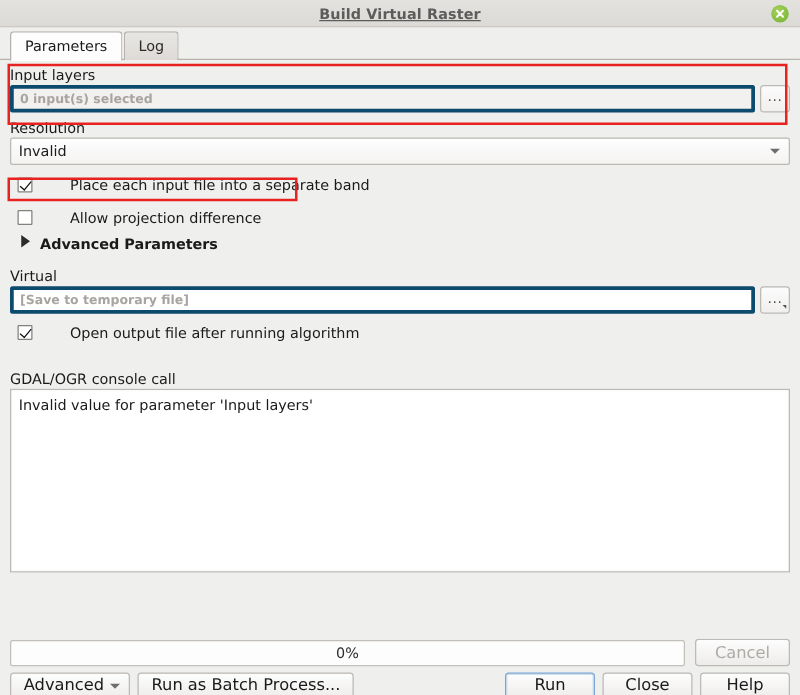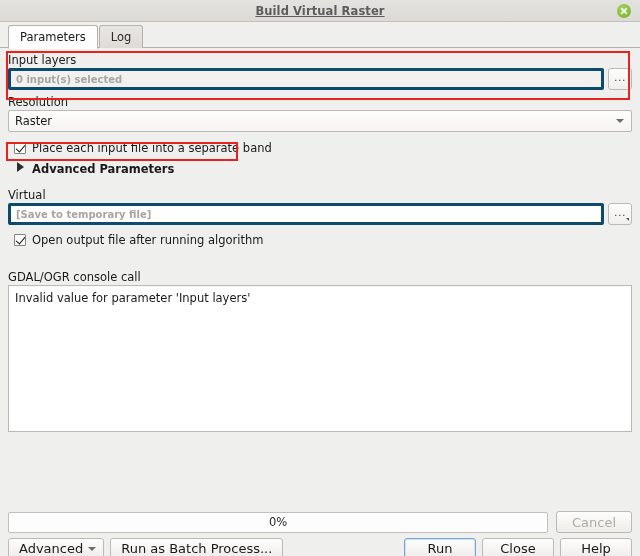--- a/index.html
+++ b/index.html
@@ -179,21 +179,21 @@
   }
   .cbox.checked::after {
     content: "";
     position: absolute;
     left: 3px; top: 0px;
     width: 4px; height: 8px;
     border: solid #111;
     border-width: 0 1.6px 1.6px 0;
     transform: rotate(40deg);
   }
-  .checkrow .cl { font-size: 11.5px; }
+  .checkrow .cl { font-size: 11.5px; margin-left: 24px; }
 
   .adv-row {
     display: flex; align-items: flex-start;
     height: 20px;
     margin-top: 5px;
     padding-left: 9px;
   }
   .tri {
     width: 0; height: 0;
     border-top: 5px solid transparent;
@@ -306,29 +306,33 @@
   <div class="field-label">Input layers</div>
   <div class="row">
     <input class="textinput disabled" type="text" readonly="" placeholder="0 input(s) selected" style="">
     <div class="browse-btn">
       <span>...</span>
     </div>
   </div>
 
   <div class="field-label">Resolution</div>
   <div class="combo">
-    <span>Raster</span>
+    <span>Invalid</span>
     <span class="arrow"></span>
   </div>
 
   <div class="checkrow" style="margin-top:7px; padding-left:6px;">
     <span class="cbox checked"></span>
     <span class="cl">Place each input file into a separate band</span>
   </div>
 
+  <div class="checkrow" style="margin-top:8px; padding-left:6px;">
+    <span class="cbox"></span>
+    <span class="cl">Allow projection difference</span>
+  </div>
 
   <div class="adv-row">
     <span class="tri"></span>
     <span class="adv-label">Advanced Parameters</span>
   </div>
 
   <div class="field-label" style="padding-top:5px;">Virtual</div>
   <div class="row">
     <input class="textinput" type="text" placeholder="[Save to temporary file]" style="">
     <div class="browse-btn">

